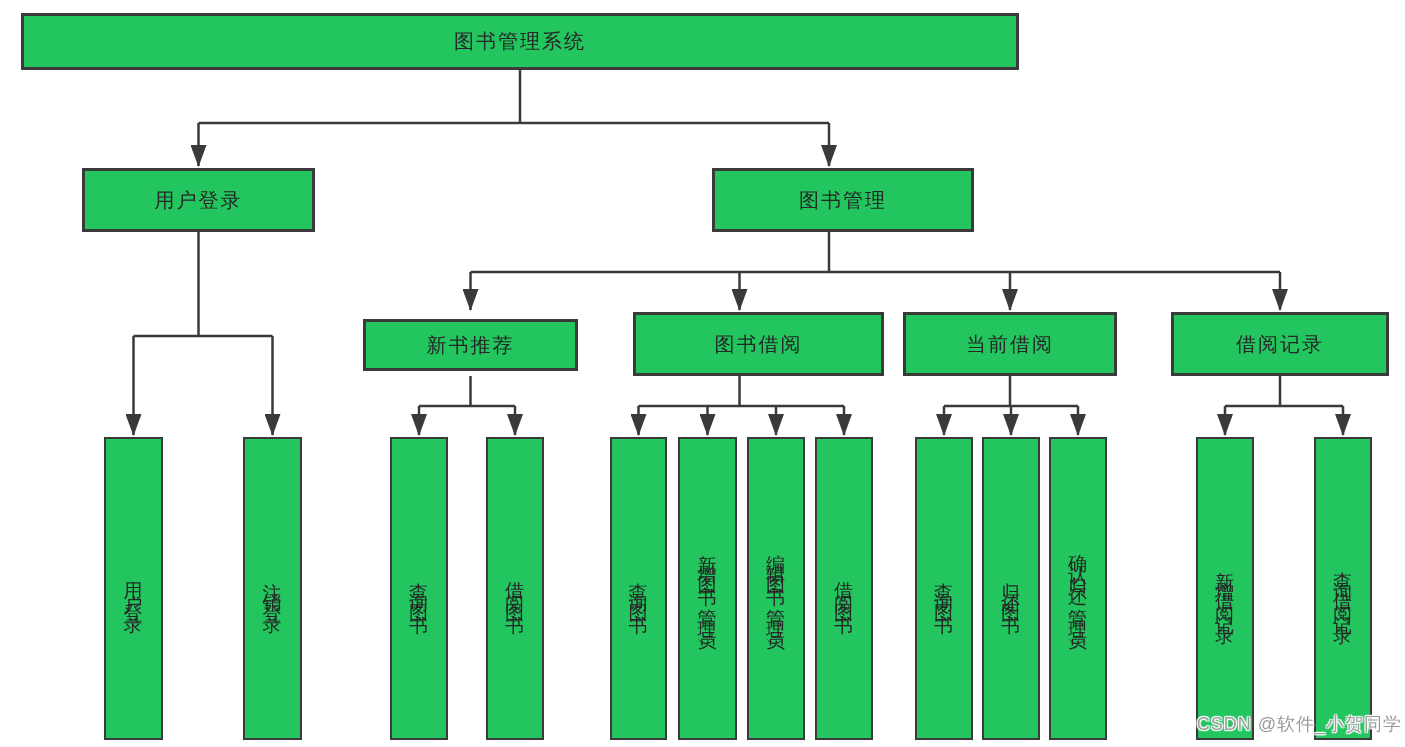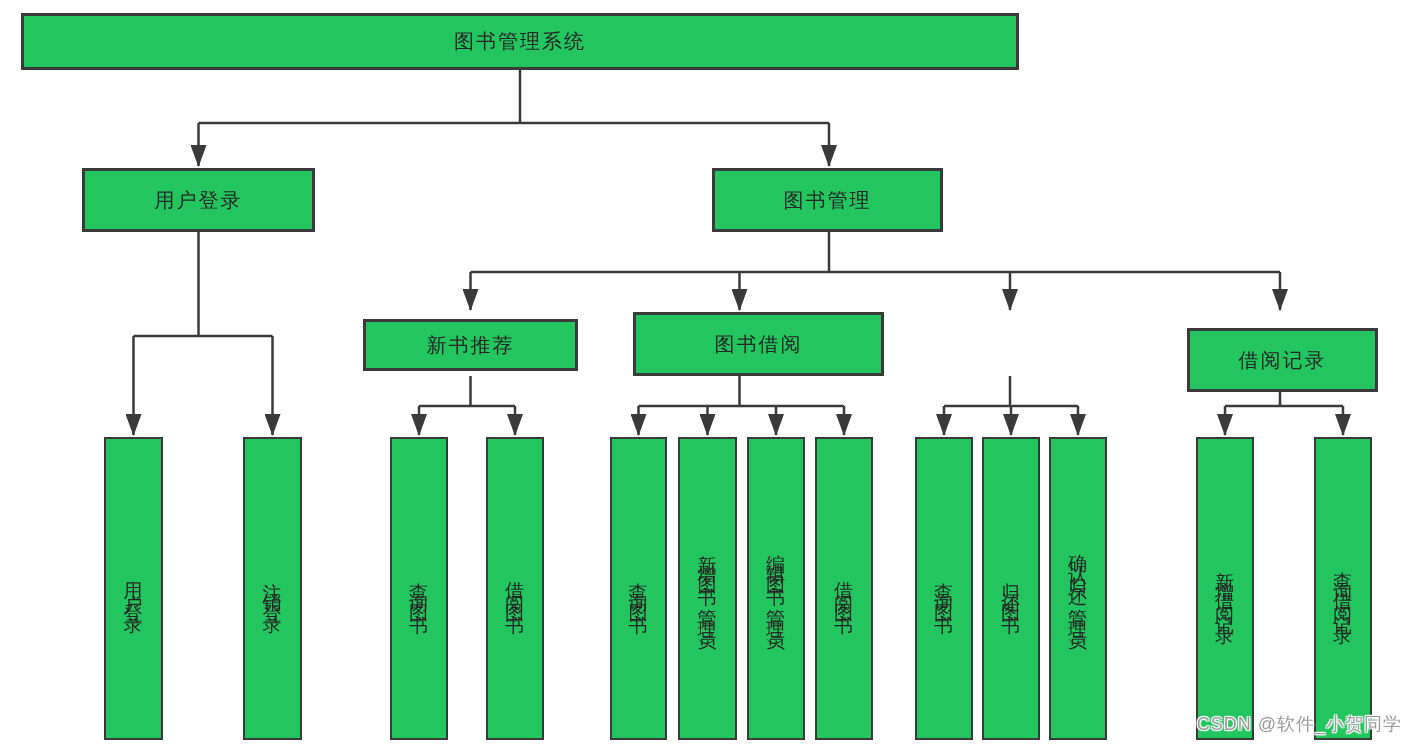--- a/index.html
+++ b/index.html
@@ -35,25 +35,25 @@
   .box.leaf { border-width: 2px; font-size: 19px; letter-spacing: 0; }
   .box.leaf .vtxt {
     writing-mode: vertical-rl;
     text-orientation: mixed;
     letter-spacing: 11px;
     line-height: 1;
   }
   
   .n-root  { left: 21px;   top: 13px;  width: 998px; height: 57px; }
   .n-ulog  { left: 82px;   top: 168px; width: 233px; height: 64px; }
-  .n-bmgmt { left: 712px;  top: 168px; width: 231px; height: 64px; }
+  .n-bmgmt { left: 712px;  top: 168px; width: 262px; height: 64px; }
   .n-g0 { left: 363px;  top: 319px; width: 215px; height: 52px; }
   .n-g1 { left: 633px;  top: 312px; width: 251px; height: 64px; }
   .n-g2 { left: 903px;  top: 312px; width: 214px; height: 64px; }
-  .n-g3 { left: 1171px; top: 328px; width: 191px; height: 64px; margin-left: 16px; }
+  .n-g3 { left: 1171px; top: 312px; width: 218px; height: 64px; }
   .leaf { top: 437px; height: 303px; width: 58px; }
   .l1  { left: 104px; width: 59px; }
   .l2  { left: 243px; width: 59px; }
   .l3  { left: 390px; }
   .l4  { left: 486px; }
   .l5  { left: 610px; width: 57px; }
   .l6  { left: 678px; width: 59px; }
   .l7  { left: 747px; }
   .l8  { left: 815px; }
   .l9  { left: 915px; }
@@ -131,20 +131,23 @@
   <div class="box n-bmgmt">
     <span>图书管理</span>
   </div>
 
   <div class="box n-g0">
     <span>新书推荐</span>
   </div>
   <div class="box n-g1">
     <span>图书借阅</span>
   </div>
+  <div class="box n-g2">
+    <span>当前借阅</span>
+  </div>
   <div class="box n-g3">
     <span>借阅记录</span>
   </div>
 
   <div class="box leaf l1">
     <span class="vtxt">用户登录</span>
   </div>
   <div class="box leaf l2">
     <span class="vtxt">注销登录</span>
   </div>

